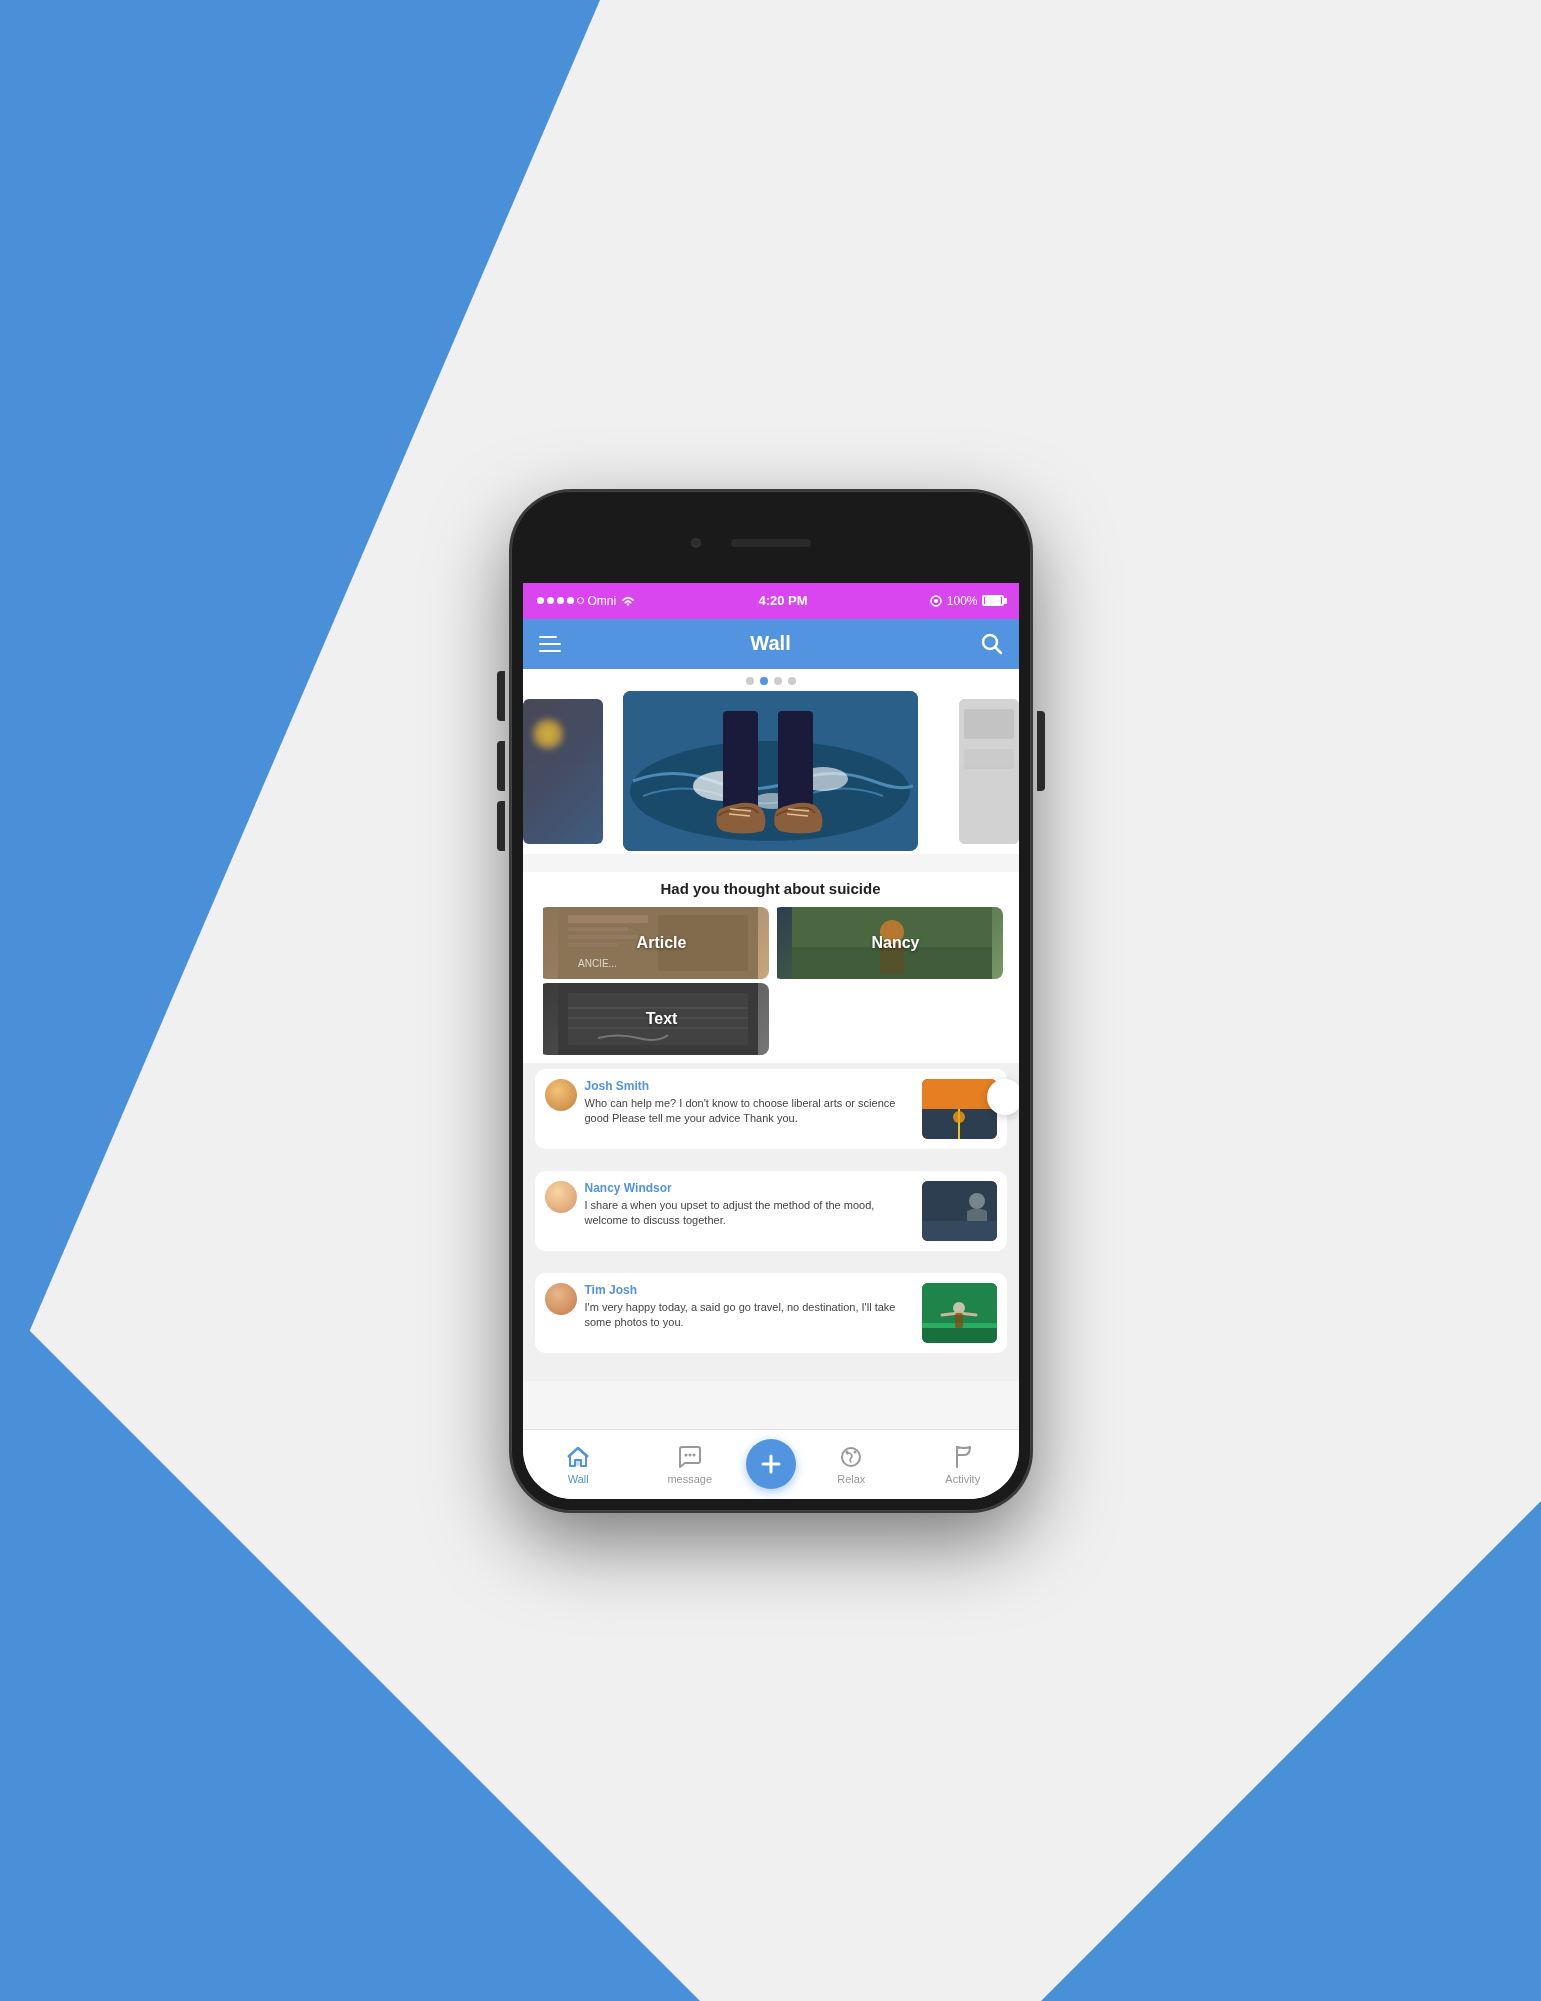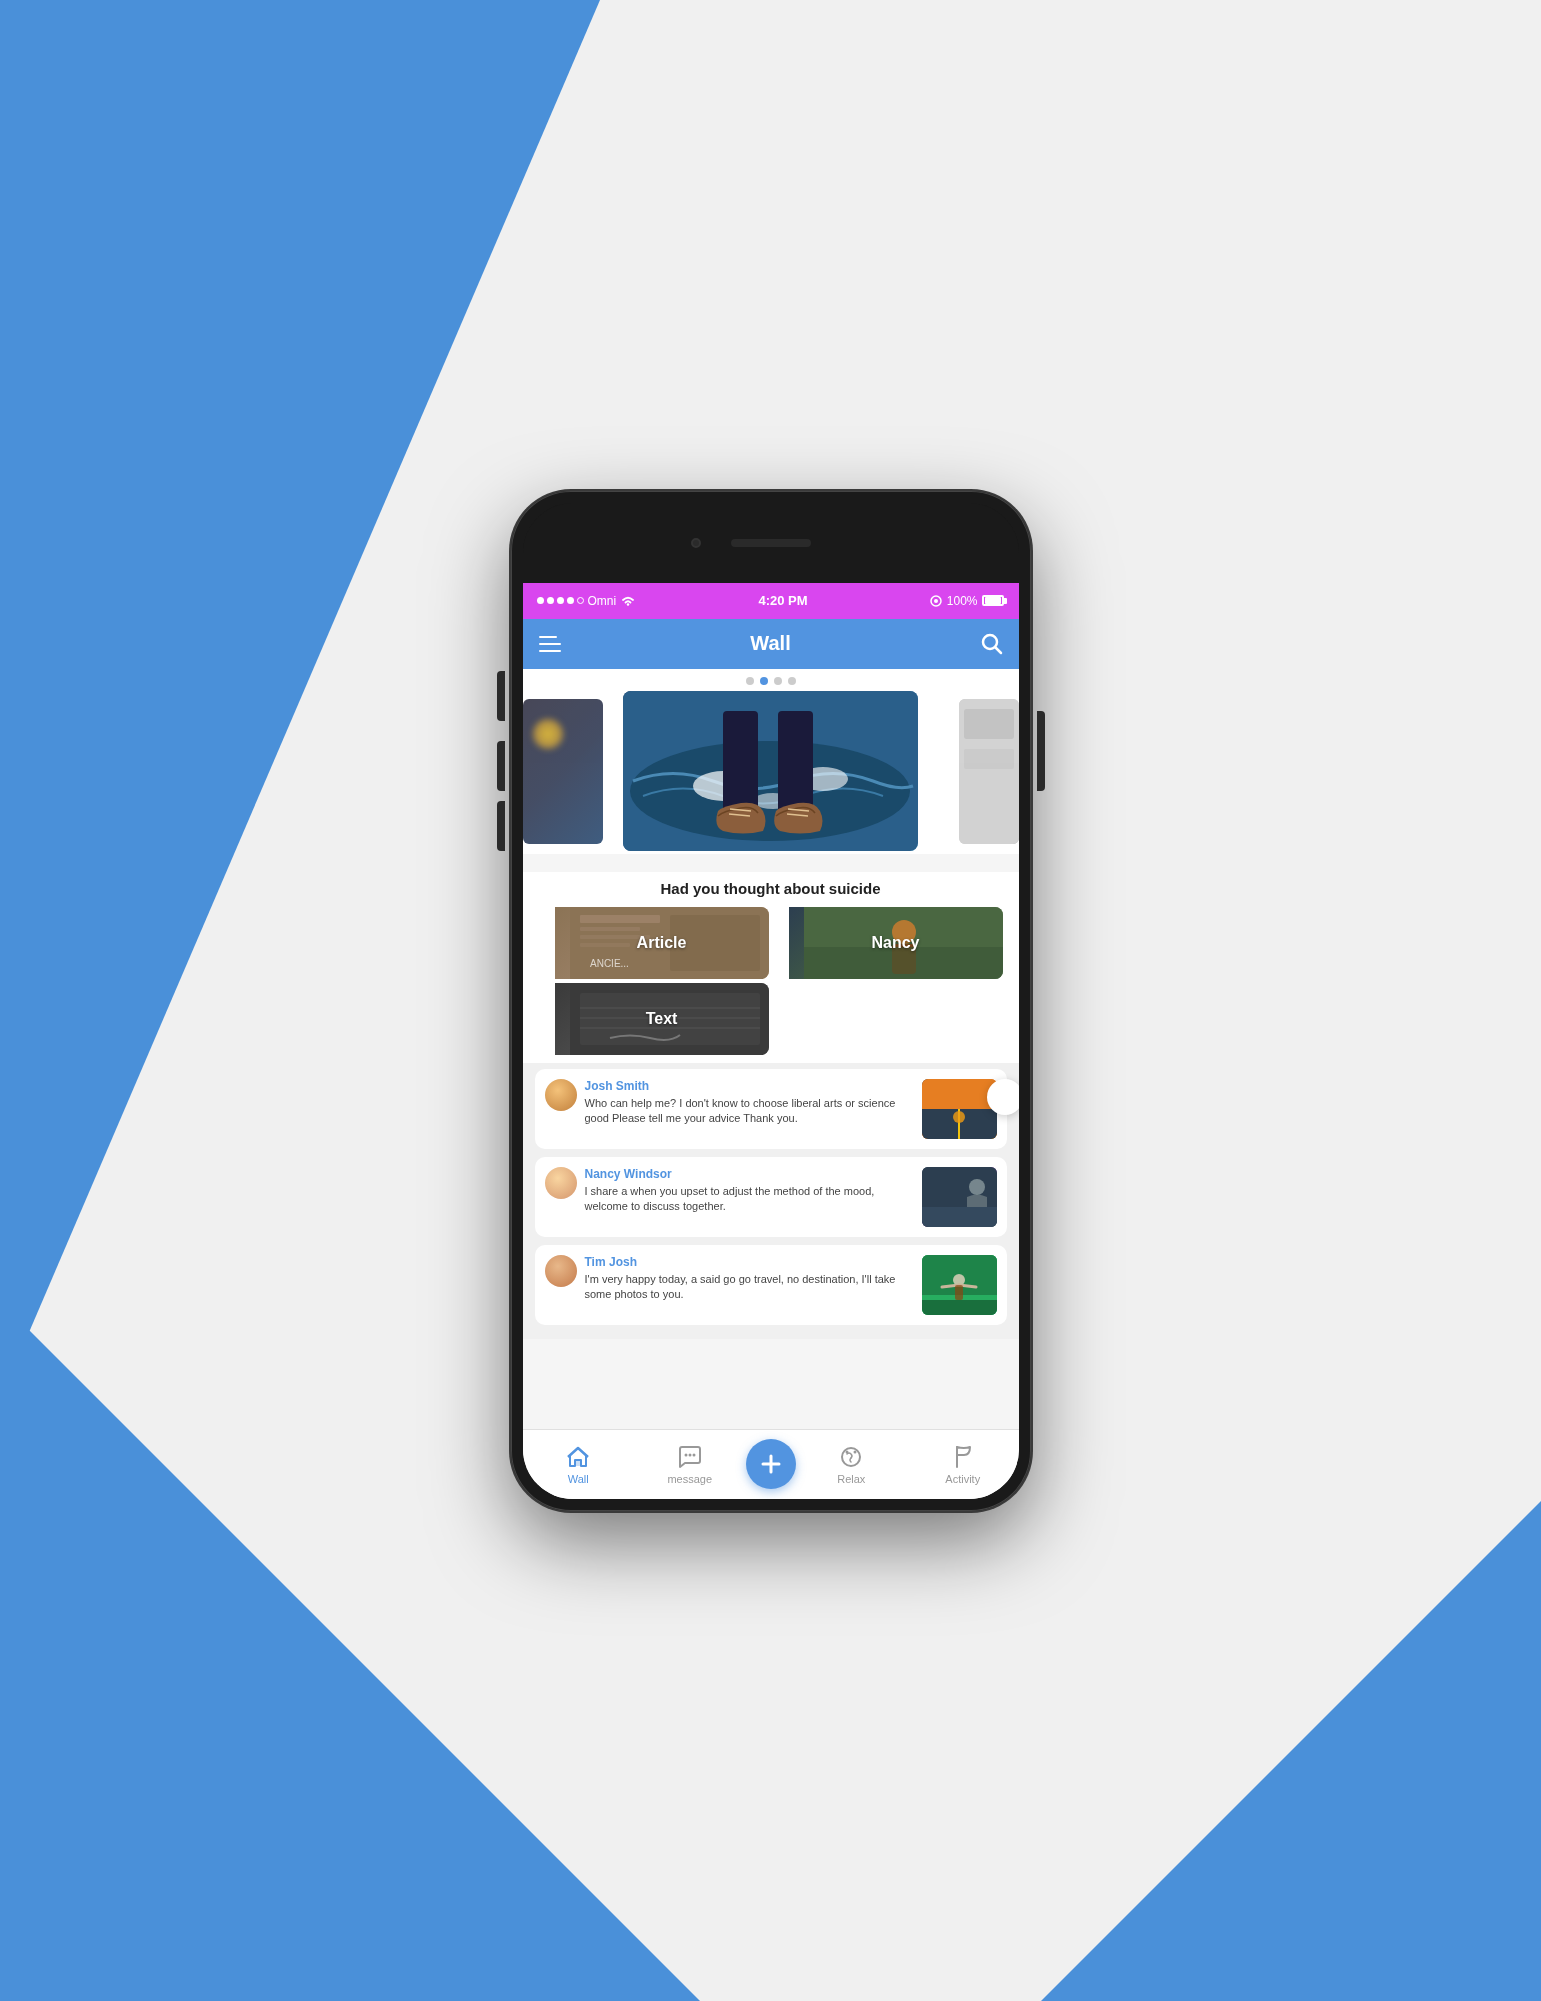--- a/index.html
+++ b/index.html
@@ -338,21 +338,21 @@
       border-radius: 8px;
       overflow: hidden;
       position: relative;
       cursor: pointer;
     }
 
     .grid-item-bg {
       width: 100%;
       height: 100%;
       position: absolute;
-      top: 0; left: 16px;
+      top: 0; left: 4px;
     }
 
     .grid-item-article-bg {
       background: linear-gradient(135deg, #8B7355, #A0856C, #c8a97e);
     }
 
     .grid-item-topic-bg {
       background: linear-gradient(135deg, #2c3e50, #4a6741, #7a9a6a);
     }
 
@@ -380,21 +380,21 @@
     
     .posts-section {
       background: #f0f0f0;
       padding: 6px 12px;
     }
 
     .post-card {
       background: white;
       border-radius: 10px;
       padding: 10px;
-      margin-bottom: 8px;
+      margin-bottom: 22px;
       display: flex;
       gap: 8px;
       position: relative;
       justify-content: space-between;
     }
 
     .post-content {
       flex: 1;
     }
 

